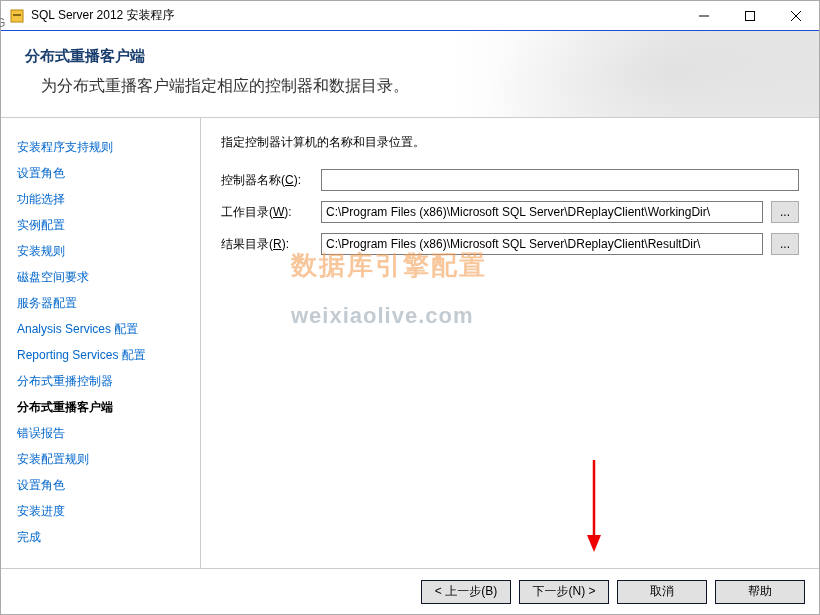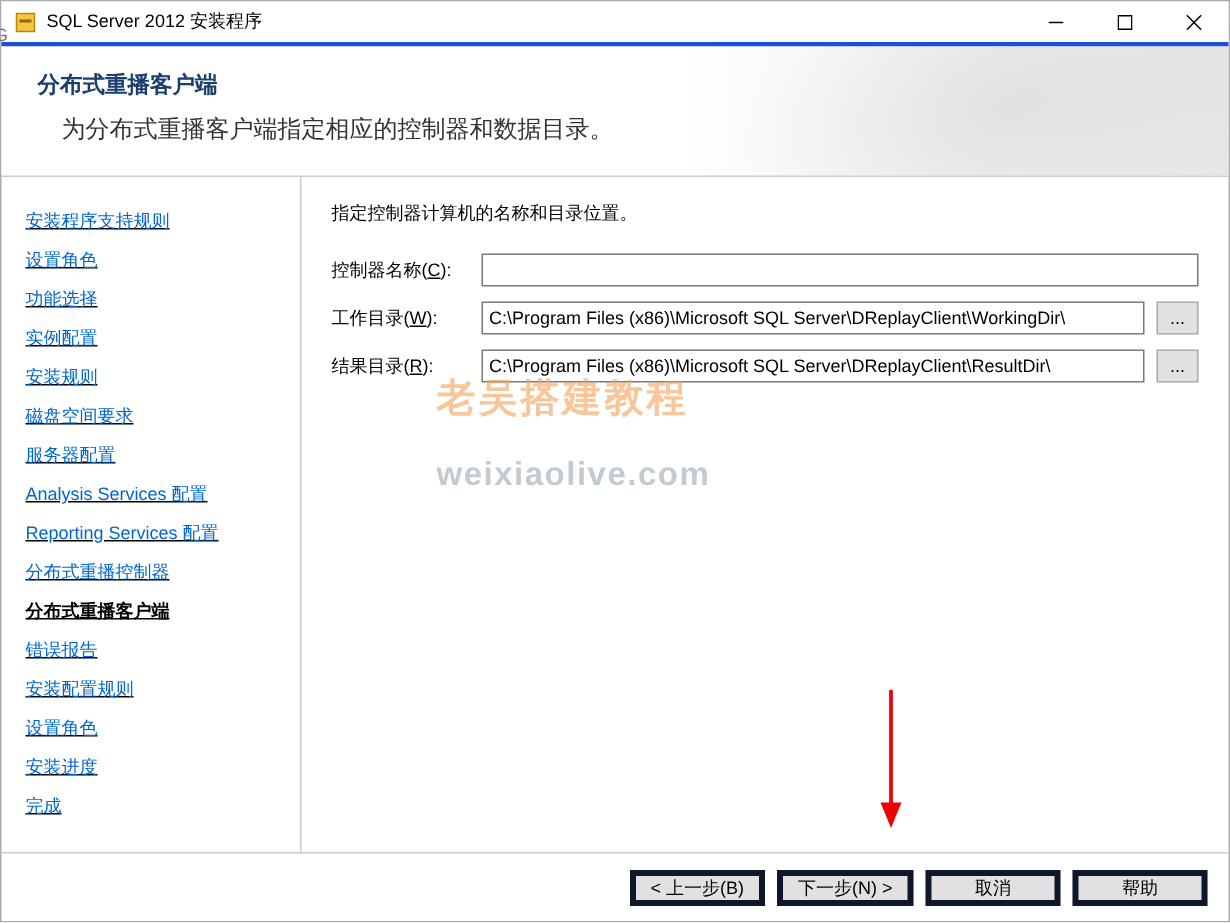--- a/index.html
+++ b/index.html
@@ -1,51 +1,51 @@
 <!DOCTYPE html>
 <html><head>
   <meta charset="utf-8">
   <style>
     * { box-sizing: border-box; margin: 0; padding: 0; }
     body { font-family: "Microsoft YaHei", "Segoe UI", sans-serif; font-size: 12px; background: #fff; color: #000; }
     .window { width: 820px; height: 615px; border: 1px solid #aaa; display: flex; flex-direction: column; position: relative; background: #fff; }
     
-    .titlebar { height: 30px; display: flex; align-items: center; padding-left: 8px; background: #fff; border-bottom: 3px solid #1d4ed8; }
+    .titlebar { height: 30px; display: flex; align-items: center; padding-left: 8px; background: #fff; border-bottom: 1px solid #1d4ed8; }
     .titlebar-icon { width: 16px; height: 16px; margin-right: 6px; display: inline-flex; align-items: center; justify-content: center; }
     .titlebar-text { font-size: 12px; flex: 1; }
     .titlebar-controls { display: flex; height: 100%; }
     .titlebar-btn { width: 46px; height: 100%; display: flex; align-items: center; justify-content: center; cursor: pointer; }
     
     .header { padding: 16px 20px 20px 24px; border-bottom: 1px solid #ccc; background: linear-gradient(to right, #fff 55%, #f0f0f0 80%, #e6e6e6); position: relative; overflow: hidden; }
     .header::after { content: ""; position: absolute; right: -50px; top: -60px; width: 400px; height: 200px; background: radial-gradient(ellipse at center, rgba(200,200,200,0.35) 0%, transparent 65%); transform: rotate(-10deg); }
     .header-title { font-size: 15px; font-weight: bold; color: #1a3e6e; margin-bottom: 10px; }
     .header-subtitle { font-size: 16px; color: #333; margin-left: 16px; }
     
     .body { flex: 1; display: flex; overflow: hidden; }
     
-    .sidebar { width: 200px; border-right: 1px solid #ccc; padding: 16px 8px 8px 16px; overflow-y: auto; text-decoration: underline; }
+    .sidebar { width: 200px; border-right: 1px solid #ccc; padding: 16px 8px 8px 16px; overflow-y: auto; }
     .sidebar-item { font-size: 12px; color: #0066cc; padding: 4px 0; cursor: pointer; line-height: 1.5; }
     .sidebar-item.current { color: #000; font-weight: bold; }
     
     .main { flex: 1; padding: 16px 20px; position: relative; }
     .main-desc { font-size: 12px; margin-bottom: 18px; }
     .form-row { display: flex; align-items: center; margin-bottom: 10px; }
     .form-label { width: 100px; font-size: 12px; }
     .form-label u { text-decoration: underline; }
     .form-input { flex: 1; height: 22px; border: 1px solid #7a7a7a; padding: 2px 4px; font-size: 12px; font-family: inherit; }
     .browse-btn { width: 28px; height: 22px; margin-left: 8px; border: 1px solid #adadad; background: #e1e1e1; cursor: pointer; font-size: 12px; display: flex; align-items: center; justify-content: center; }
     
     .watermark { position: absolute; top: 130px; left: 90px; pointer-events: none; opacity: 0.6; }
     .watermark-line1 { font-size: 26px; font-weight: bold; color: #f5a15a; letter-spacing: 2px; }
     .watermark-line2 { font-size: 22px; font-weight: bold; color: #9aa9b4; letter-spacing: 1px; margin-top: 20px; }
     
     .arrow { position: absolute; right: 215px; bottom: 10px; pointer-events: none; }
     
     .footer { height: 46px; border-top: 1px solid #ccc; display: flex; align-items: center; justify-content: flex-end; padding-right: 14px; gap: 8px; }
-    .footer-btn { min-width: 90px; height: 24px; border: 4px solid #0f172a; background: #e1e1e1; font-size: 12px; cursor: pointer; padding: 0 10px; font-family: inherit; }
+    .footer-btn { min-width: 90px; height: 24px; border: 1px solid #0f172a; background: #e1e1e1; font-size: 12px; cursor: pointer; padding: 0 10px; font-family: inherit; }
     
     .left-edge { position: absolute; left: -5px; top: 15px; font-size: 12px; color: #777; }
   </style>
 </head>
 <body>
 
 <div class="window">
   <span class="left-edge">G</span>
 
   <div class="titlebar">
@@ -114,21 +114,21 @@
         <button class="browse-btn">...</button>
       </div>
 
       <div class="form-row">
         <div class="form-label"><span>结果目录</span>(<u>R</u>):</div>
         <input class="form-input" type="text" value="C:\Program Files (x86)\Microsoft SQL Server\DReplayClient\ResultDir\" style="">
         <button class="browse-btn">...</button>
       </div>
 
       <div class="watermark">
-        <div class="watermark-line1">老吴搭建教程</div>
+        <div class="watermark-line1">数据库引擎配置</div>
         <div class="watermark-line2">weixiaolive.com</div>
       </div>
 
       <div class="arrow">
         <svg width="20" height="95" viewBox="0 0 20 95">
           <line x1="10" y1="0" x2="10" y2="78" stroke="#e00" stroke-width="2.5"></line>
           <polygon points="10,92 3,75 17,75" fill="#e00"></polygon>
         </svg>
       </div>
     </div>

